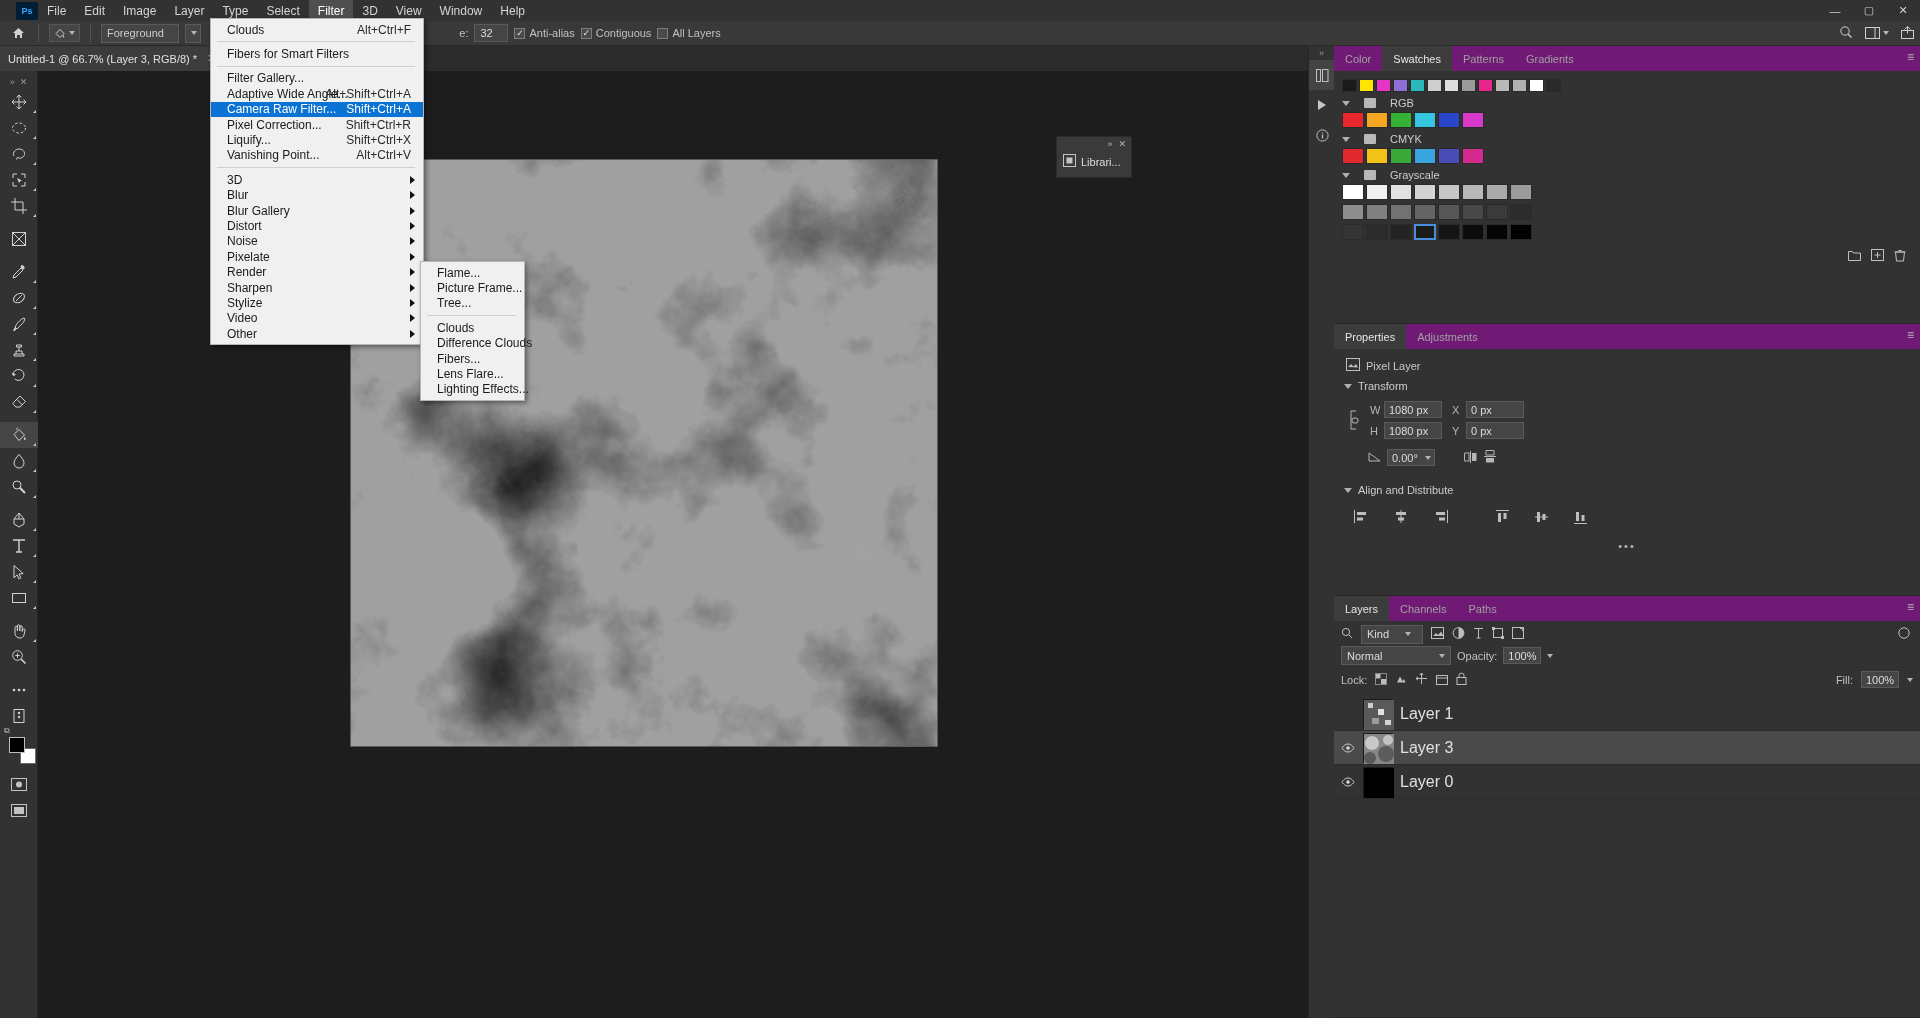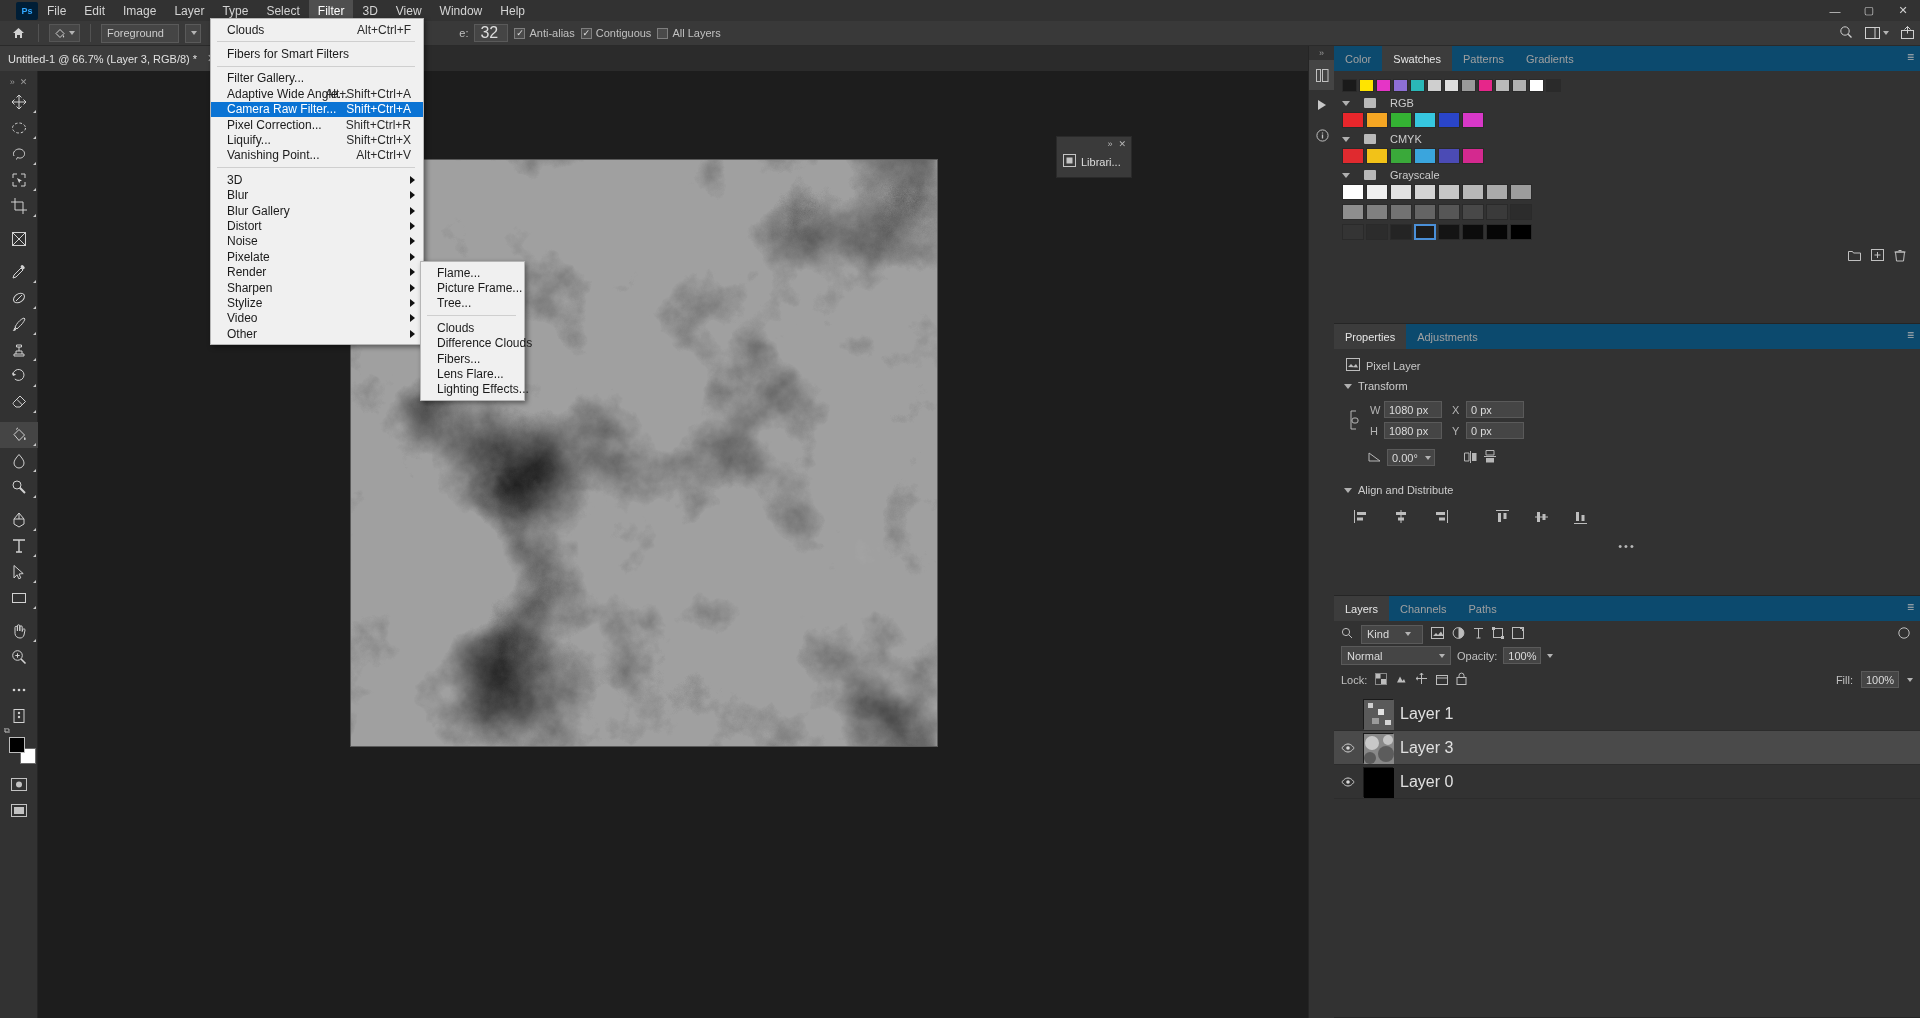--- a/index.html
+++ b/index.html
@@ -43,21 +43,21 @@
   .home-icon { width:20px; height:18px; display:flex; align-items:center; justify-content:center; }
   .tool-chip {
     height:18px; min-width:22px; background:#454545; border:1px solid #565656;
     display:flex; align-items:center; justify-content:center; gap:3px; padding:0 4px;
   }
   .dd { height:19px; background:#454545; border:1px solid #5a5a5a; color:#ccc;
     display:flex; align-items:center; padding:0 5px; font-size:11px; gap:27px; }
   .caret { width:0;height:0;border-left:3px solid transparent;border-right:3px solid transparent;
     border-top:4px solid #b4b4b4; }
   .num-field { height:18px; width:34px; background:#454545; border:1px solid #5a5a5a;
-    color:#ddd; font-size:16px; display:flex; align-items:center; padding-left:5px; }
+    color:#ddd; font-size:11px; display:flex; align-items:center; padding-left:5px; }
   .lbl { font-size:11px; color:#c0c0c0; }
   .cb { width:11px;height:11px;border:1px solid #7e7e7e;background:#4a4a4a;
     display:inline-flex;align-items:center;justify-content:center;font-size:9px;color:#e0e0e0;}
   .cb.on { background:#4a4a4a; }
   .cbrow { display:flex; align-items:center; gap:4px; }
   .opt-right { position:absolute; right:6px; display:flex; align-items:center; gap:12px; }
 
   
   .tabbar { position:absolute; left:0; top:46px; width:1920px; height:25px;
     background:#2b2b2b; display:flex; align-items:flex-end; }
@@ -97,21 +97,21 @@
     background:#323232; border-left:1px solid #252525; }
   .rail-collapse { height:14px; display:flex; align-items:center; justify-content:center;
     color:#9a9a9a; font-size:9px; }
   .rail-btn { width:26px; height:30px; display:flex; align-items:center; justify-content:center;
     color:#b0b0b0; }
   .rail-btn.sel { background:#444; }
 
   
   .panels { position:absolute; left:1334px; top:46px; width:586px; height:972px; background:#323232;}
   .panel { background:#323232; border-bottom:1px solid #252525; }
-  .panel-tabs { display:flex; align-items:center; height:25px; background:#0c4a6e; position:relative;}
+  .panel-tabs { display:flex; align-items:center; height:25px; background:#701a75; position:relative;}
   .ptab { height:25px; display:flex; align-items:center; padding:0 11px; font-size:11px;
     color:#a0a0a0; }
   .ptab.active { background:#3c3c3c; color:#e6e6e6; }
   .pmenu { position:absolute; right:6px; top:6px; color:#b4b4b4; font-size:12px; line-height:10px;}
   .panel-body { padding:6px 8px 8px 8px; }
 
   .sw-row { display:flex; gap:2px; margin-bottom:4px; }
   .sw-cell { width:21px; height:15px; border:1px solid #2a2a2a; }
   .sw-cell.sel { outline:2px solid #4a90d9; outline-offset:-2px; }
   .grp { display:flex; align-items:center; gap:14px; margin:5px 0 3px 0; font-size:11px; color:#ccc;}

